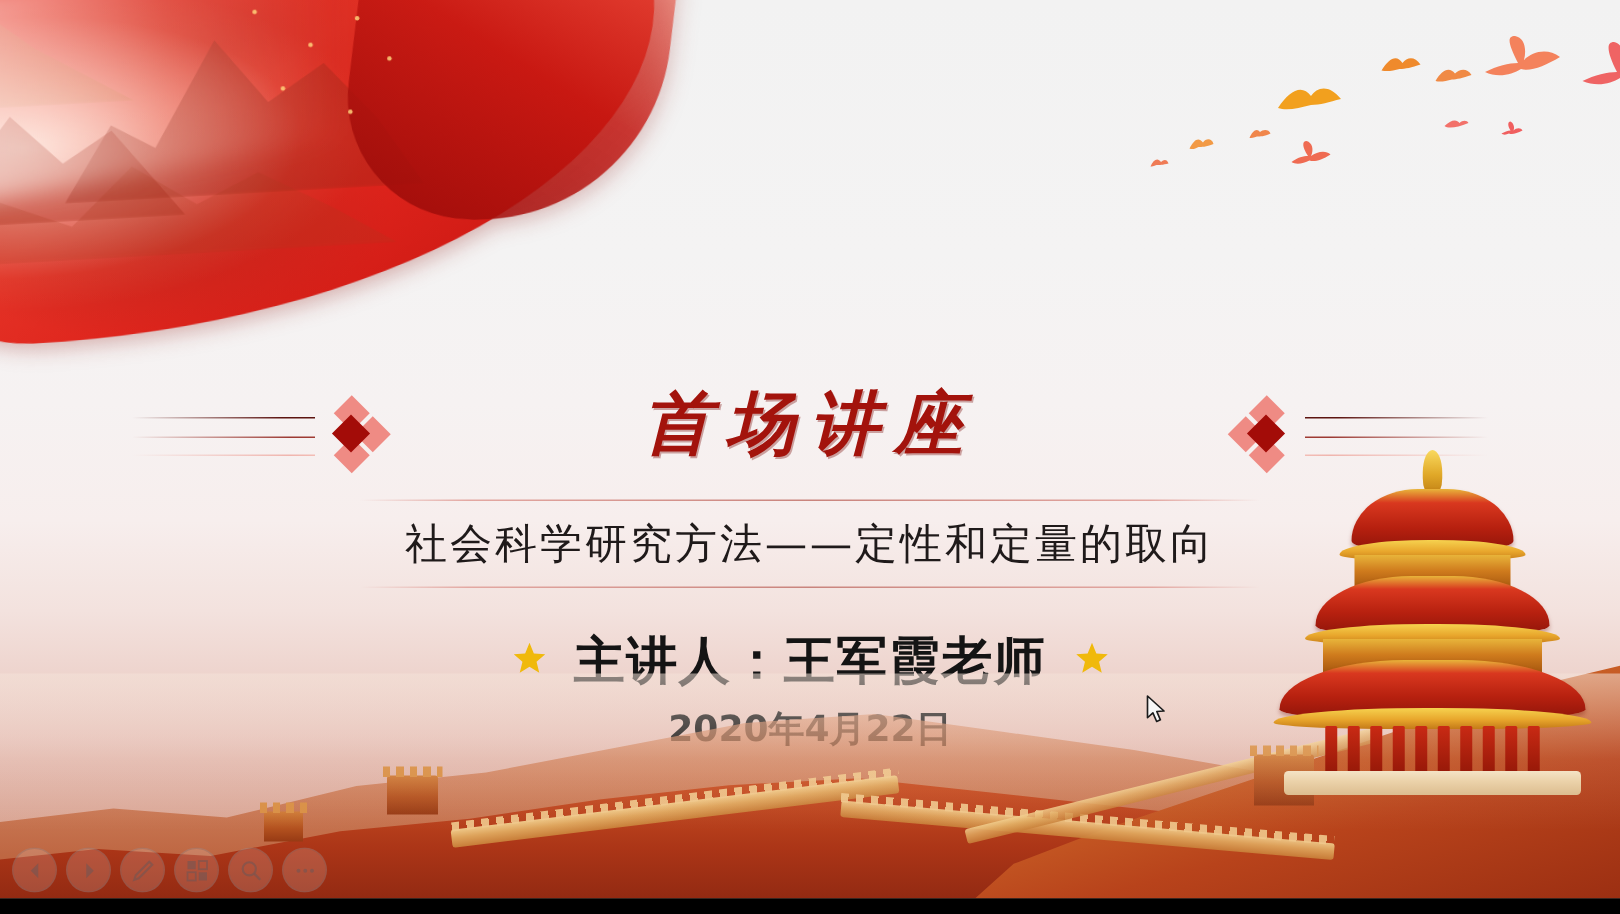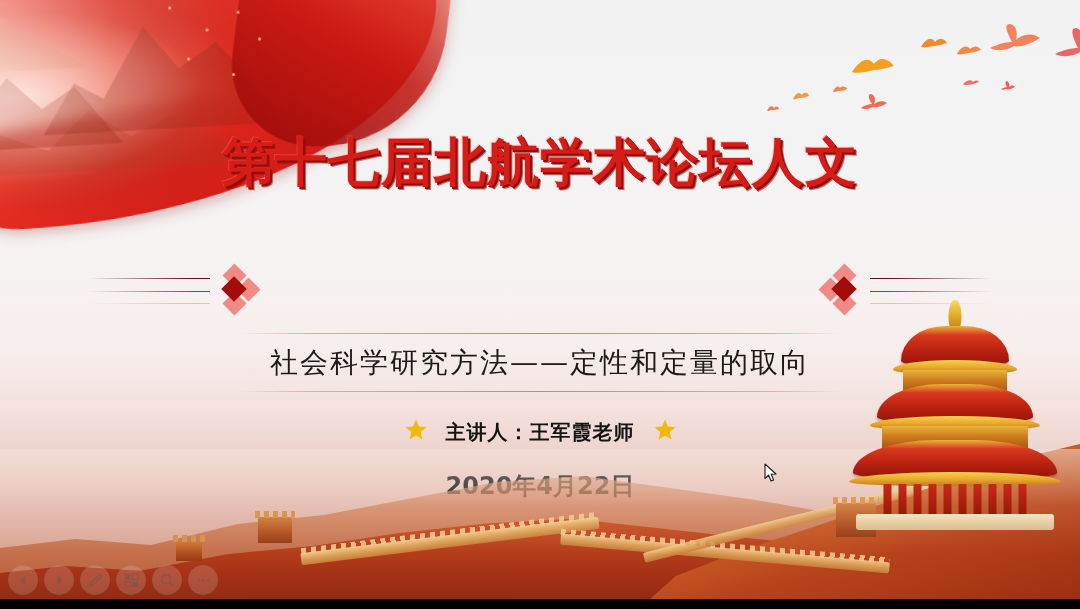--- a/index.html
+++ b/index.html
@@ -151,21 +151,21 @@
   }
 
   
   .speaker-row {
     position:absolute; left:0; top:418px; width:1080px;
     display:flex; align-items:center; justify-content:center; gap:18px;
   }
   .star { display:block; }
   .speaker-text {
     font-family:"DejaVu Sans", sans-serif;
-    font-weight:bold; font-size:20px; letter-spacing:1px; color:#141414;
+    font-weight:bold; font-size:34px; letter-spacing:1px; color:#141414;
   }
   .date-text {
     position:absolute; left:0; top:470px; width:1080px; text-align:center;
     font-family:"DejaVu Sans", sans-serif;
     font-weight:bold; font-size:24px; letter-spacing:0px; color:#141414;
   }
 
   
   .temple { position:absolute; right:18px; top:300px; width:215px; height:230px; }
   .t-roof {
@@ -343,21 +343,20 @@
           </svg>
       </div>
       <div class="bird" style="left:250px;top:68px;">
         <svg width="16" height="12" viewBox="0 0 16 12">
             <path d="M7 7 C5 4 5 1 7 1 C9 2 10 5 9 7 C11 5 14 5 15 7 C11 9 8 10 6 9 C4 10 2 10 1 9 C3 8 5 7 7 7 Z" fill="#f05f5f"></path>
           </svg>
       </div>
     </div>
 
     <div class="title-block">
-      <div class="title-line l1">第十七届北航学术论坛人文</div>
     </div>
 
     <div class="deco-row">
       <div class="deco-cluster left">
         <div class="dline a"></div>
         <div class="dline b"></div>
         <div class="dline c"></div>
         <div class="dia-group">
           <div class="dia p t"></div>
           <div class="dia p b"></div>
@@ -371,20 +370,21 @@
         <div class="dline c"></div>
         <div class="dia-group">
           <div class="dia p t"></div>
           <div class="dia p b"></div>
           <div class="dia p r" style="left:0;"></div>
           <div class="dia c mid"></div>
         </div>
       </div>
     </div>
 
+    <div class="script-title">首场讲座</div>
 
     <div class="sub-wrap">
       <div class="sub-rule"></div>
       <div class="sub-text">社会科学研究方法——定性和定量的取向</div>
       <div class="sub-rule"></div>
     </div>
 
     <div class="speaker-row">
       <span class="star">
         <svg width="24" height="24" viewBox="0 0 24 24">

